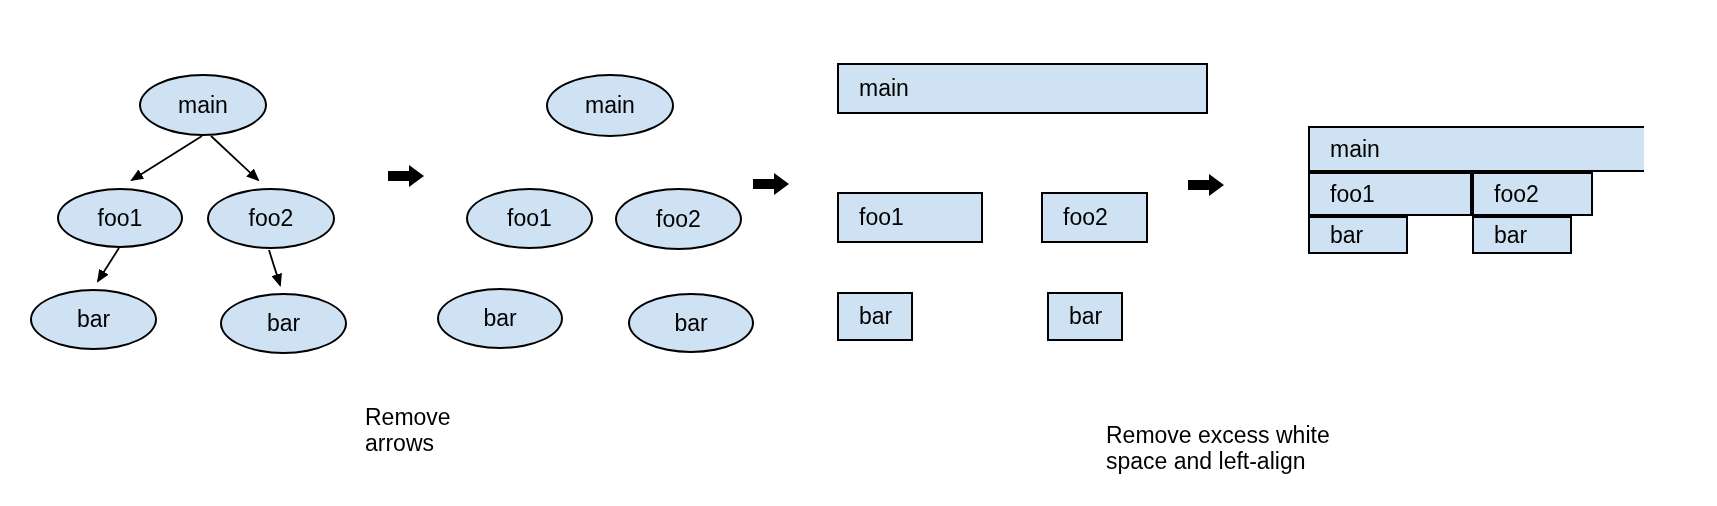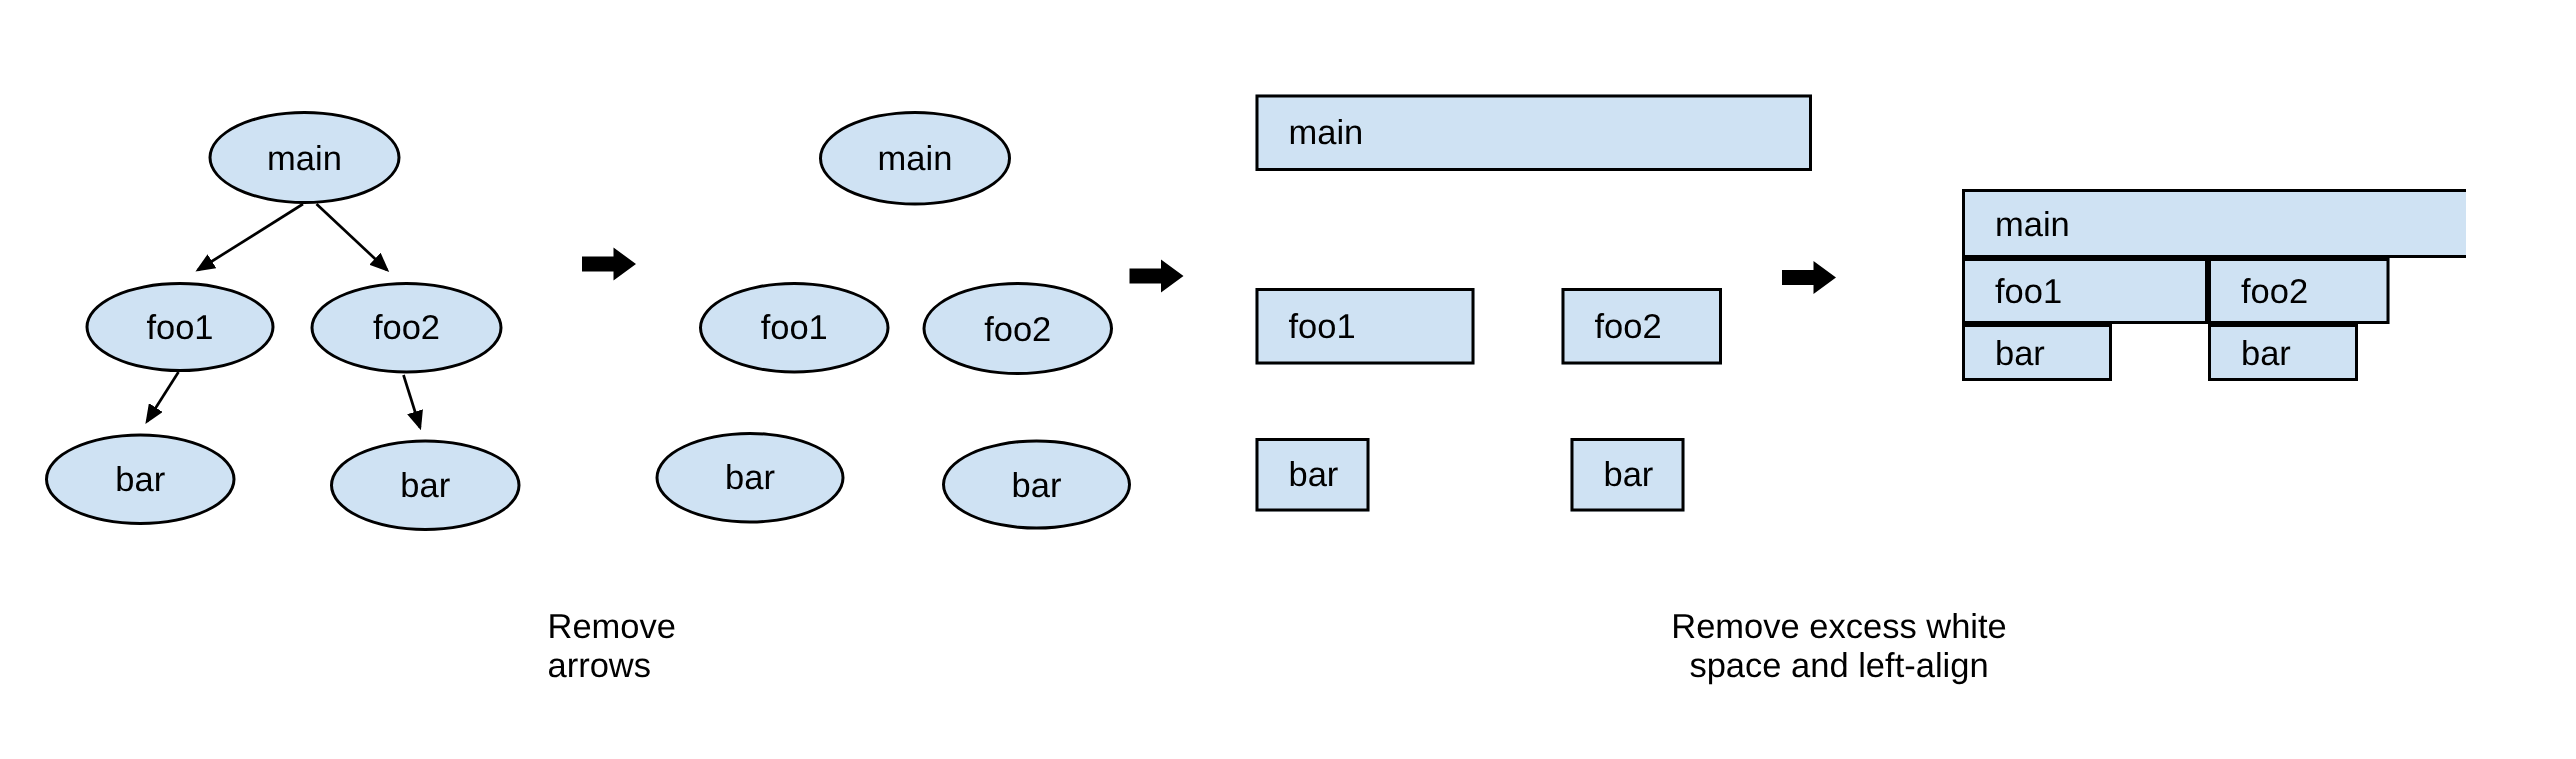--- a/index.html
+++ b/index.html
@@ -99,16 +99,16 @@
   <div class="node rect" style="left:1047px; top:292px; width:76px; height:49px;">bar</div>
 
   <div class="node rect" style="left:1308px; top:126px; width:366px; height:46px;">main</div>
   <div class="node rect" style="left:1308px; top:172px; width:164px; height:44px;">foo1</div>
   <div class="node rect" style="left:1472px; top:172px; width:121px; height:44px;">foo2</div>
   <div class="node rect" style="left:1308px; top:216px; width:100px; height:38px;">bar</div>
   <div class="node rect" style="left:1472px; top:216px; width:100px; height:38px;">bar</div>
 
   <div class="caption" style="left:365px; top:404px; width:160px;">Remove
 arrows</div>
-  <div class="caption" style="left:1106px; top:404px; width:240px;text-align:center;">Remove excess white
+  <div class="caption" style="left:1106px; top:422px; width:240px;">Remove excess white
 space and left-align</div>
 
 </div>
 
 </body></html>

